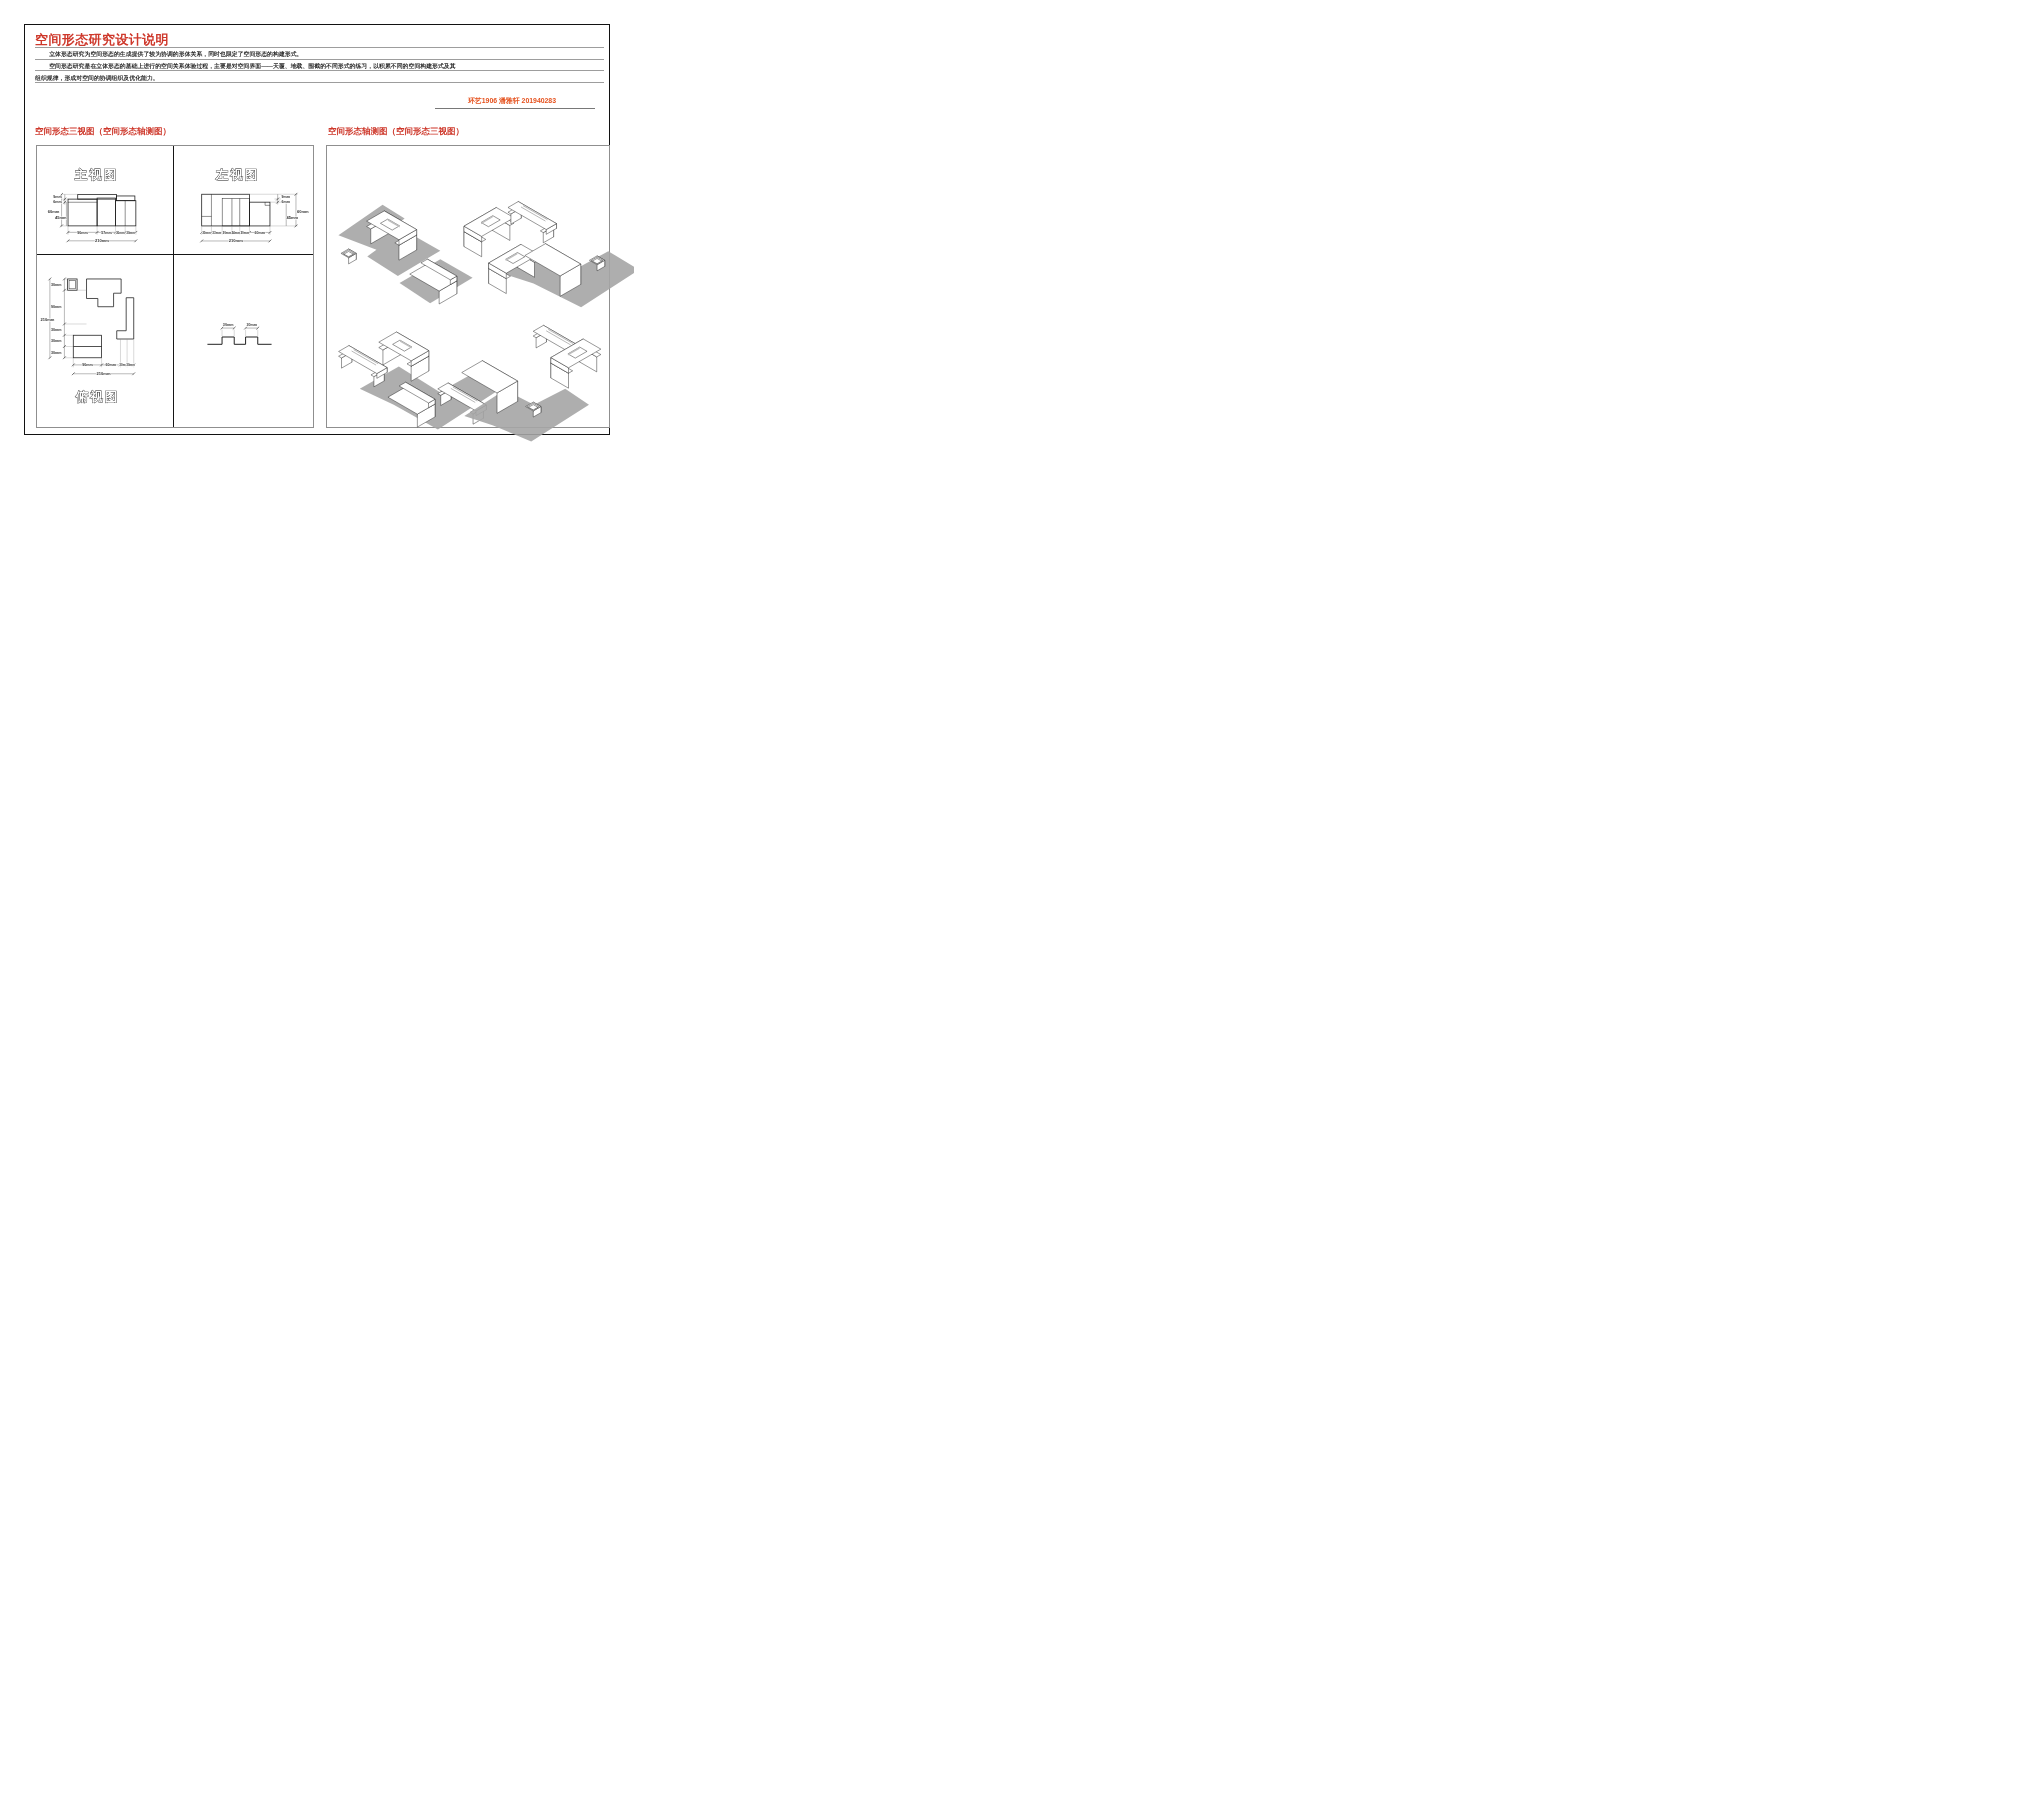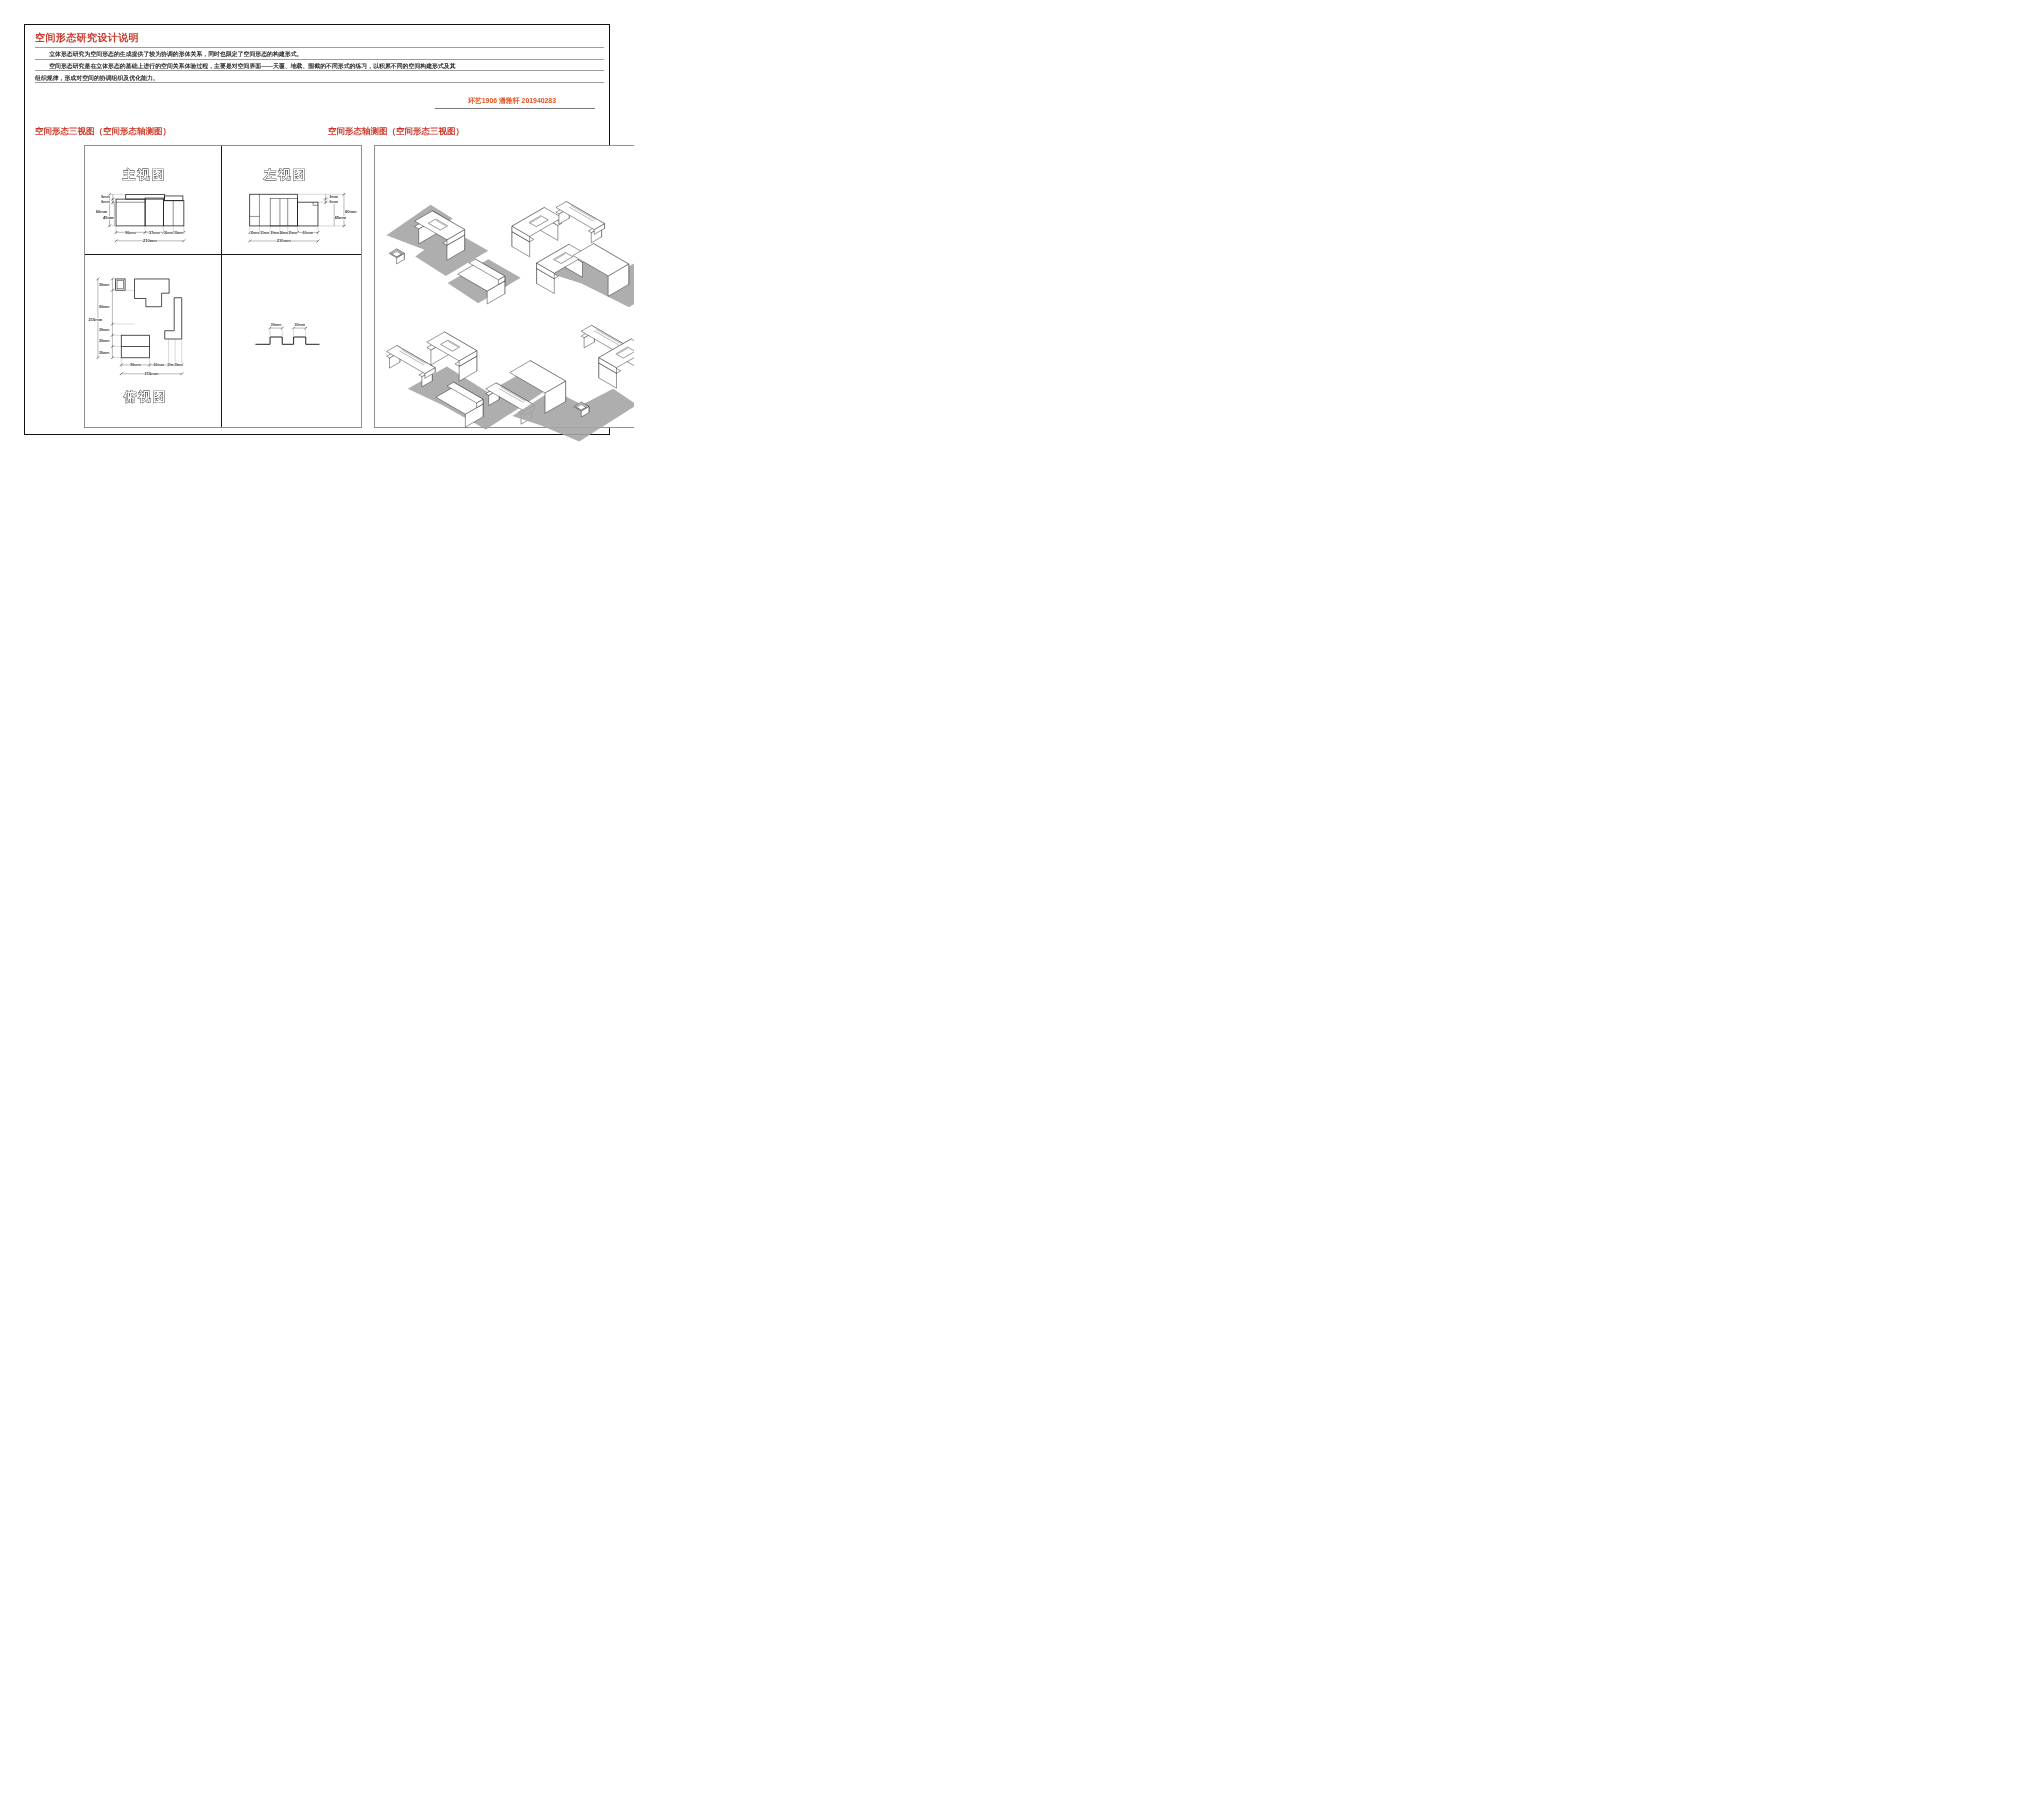--- a/index.html
+++ b/index.html
@@ -1,26 +1,26 @@
 <!DOCTYPE html>
 <html style="font-size:6.5px"><head>
 <meta charset="utf-8">
 <style>
   html,body{margin:0;padding:0;background:#fff;}
   .page{position:relative;width:634px;height:454px;background:#ffffff;overflow:hidden;
         font-family:"Liberation Sans","DejaVu Sans",sans-serif;color:#222;}
   .frame{position:absolute;left:24px;top:24px;width:584px;height:409px;border:1.2px solid #121212;}
-  .doc-title{position:absolute;left:35px;top:31px;font-size:10px;letter-spacing:0.4px;font-weight:bold;}
+  .doc-title{position:absolute;left:35px;top:31px;font-size:13px;letter-spacing:0.4px;font-weight:bold;}
   .hrule{position:absolute;left:35px;width:569px;height:0.8px;background:#9d9d9d;}
   .para{position:absolute;left:35px;width:572px;font-size:5.9px;color:#2b2b2b;white-space:nowrap;font-weight:bold;}
   .indent{text-indent:2.4em;}
   .byline{position:absolute;left:429px;top:96px;width:166px;text-align:center;font-size:6.9px;font-weight:bold;}
   .byline-rule{position:absolute;left:435px;top:108px;width:160px;height:1.2px;background:#787878;}
   .sec-title{position:absolute;top:126px;font-size:8.5px;font-weight:bold;}
-  .panel{position:absolute;top:145px;border:0.8px solid #8f8f8f;background:#fff;margin-left:48px;}
+  .panel{position:absolute;top:145px;border:0.8px solid #8f8f8f;background:#fff;}
   #panel-left{left:36px;width:276px;height:281px;}
   #panel-right{left:326px;width:282px;height:281px;}
   .divider-v{position:absolute;left:136px;top:0;width:1.2px;height:100%;background:#161616;}
   .divider-h{position:absolute;left:0;top:108px;width:100%;height:1.2px;background:#161616;}
   .abs{position:absolute;overflow:visible;}
   svg text{font-family:"Liberation Sans","DejaVu Sans",sans-serif;}
   .blk{fill:none;stroke:#1c1c1c;stroke-width:1.9;stroke-linejoin:miter;}
   .blk2{fill:none;stroke:#1c1c1c;stroke-width:1.2;}
   .dline{stroke:#3d3d3d;stroke-width:0.9;fill:none;}
   .ext{stroke:#8a8a8a;stroke-width:0.8;fill:none;}

